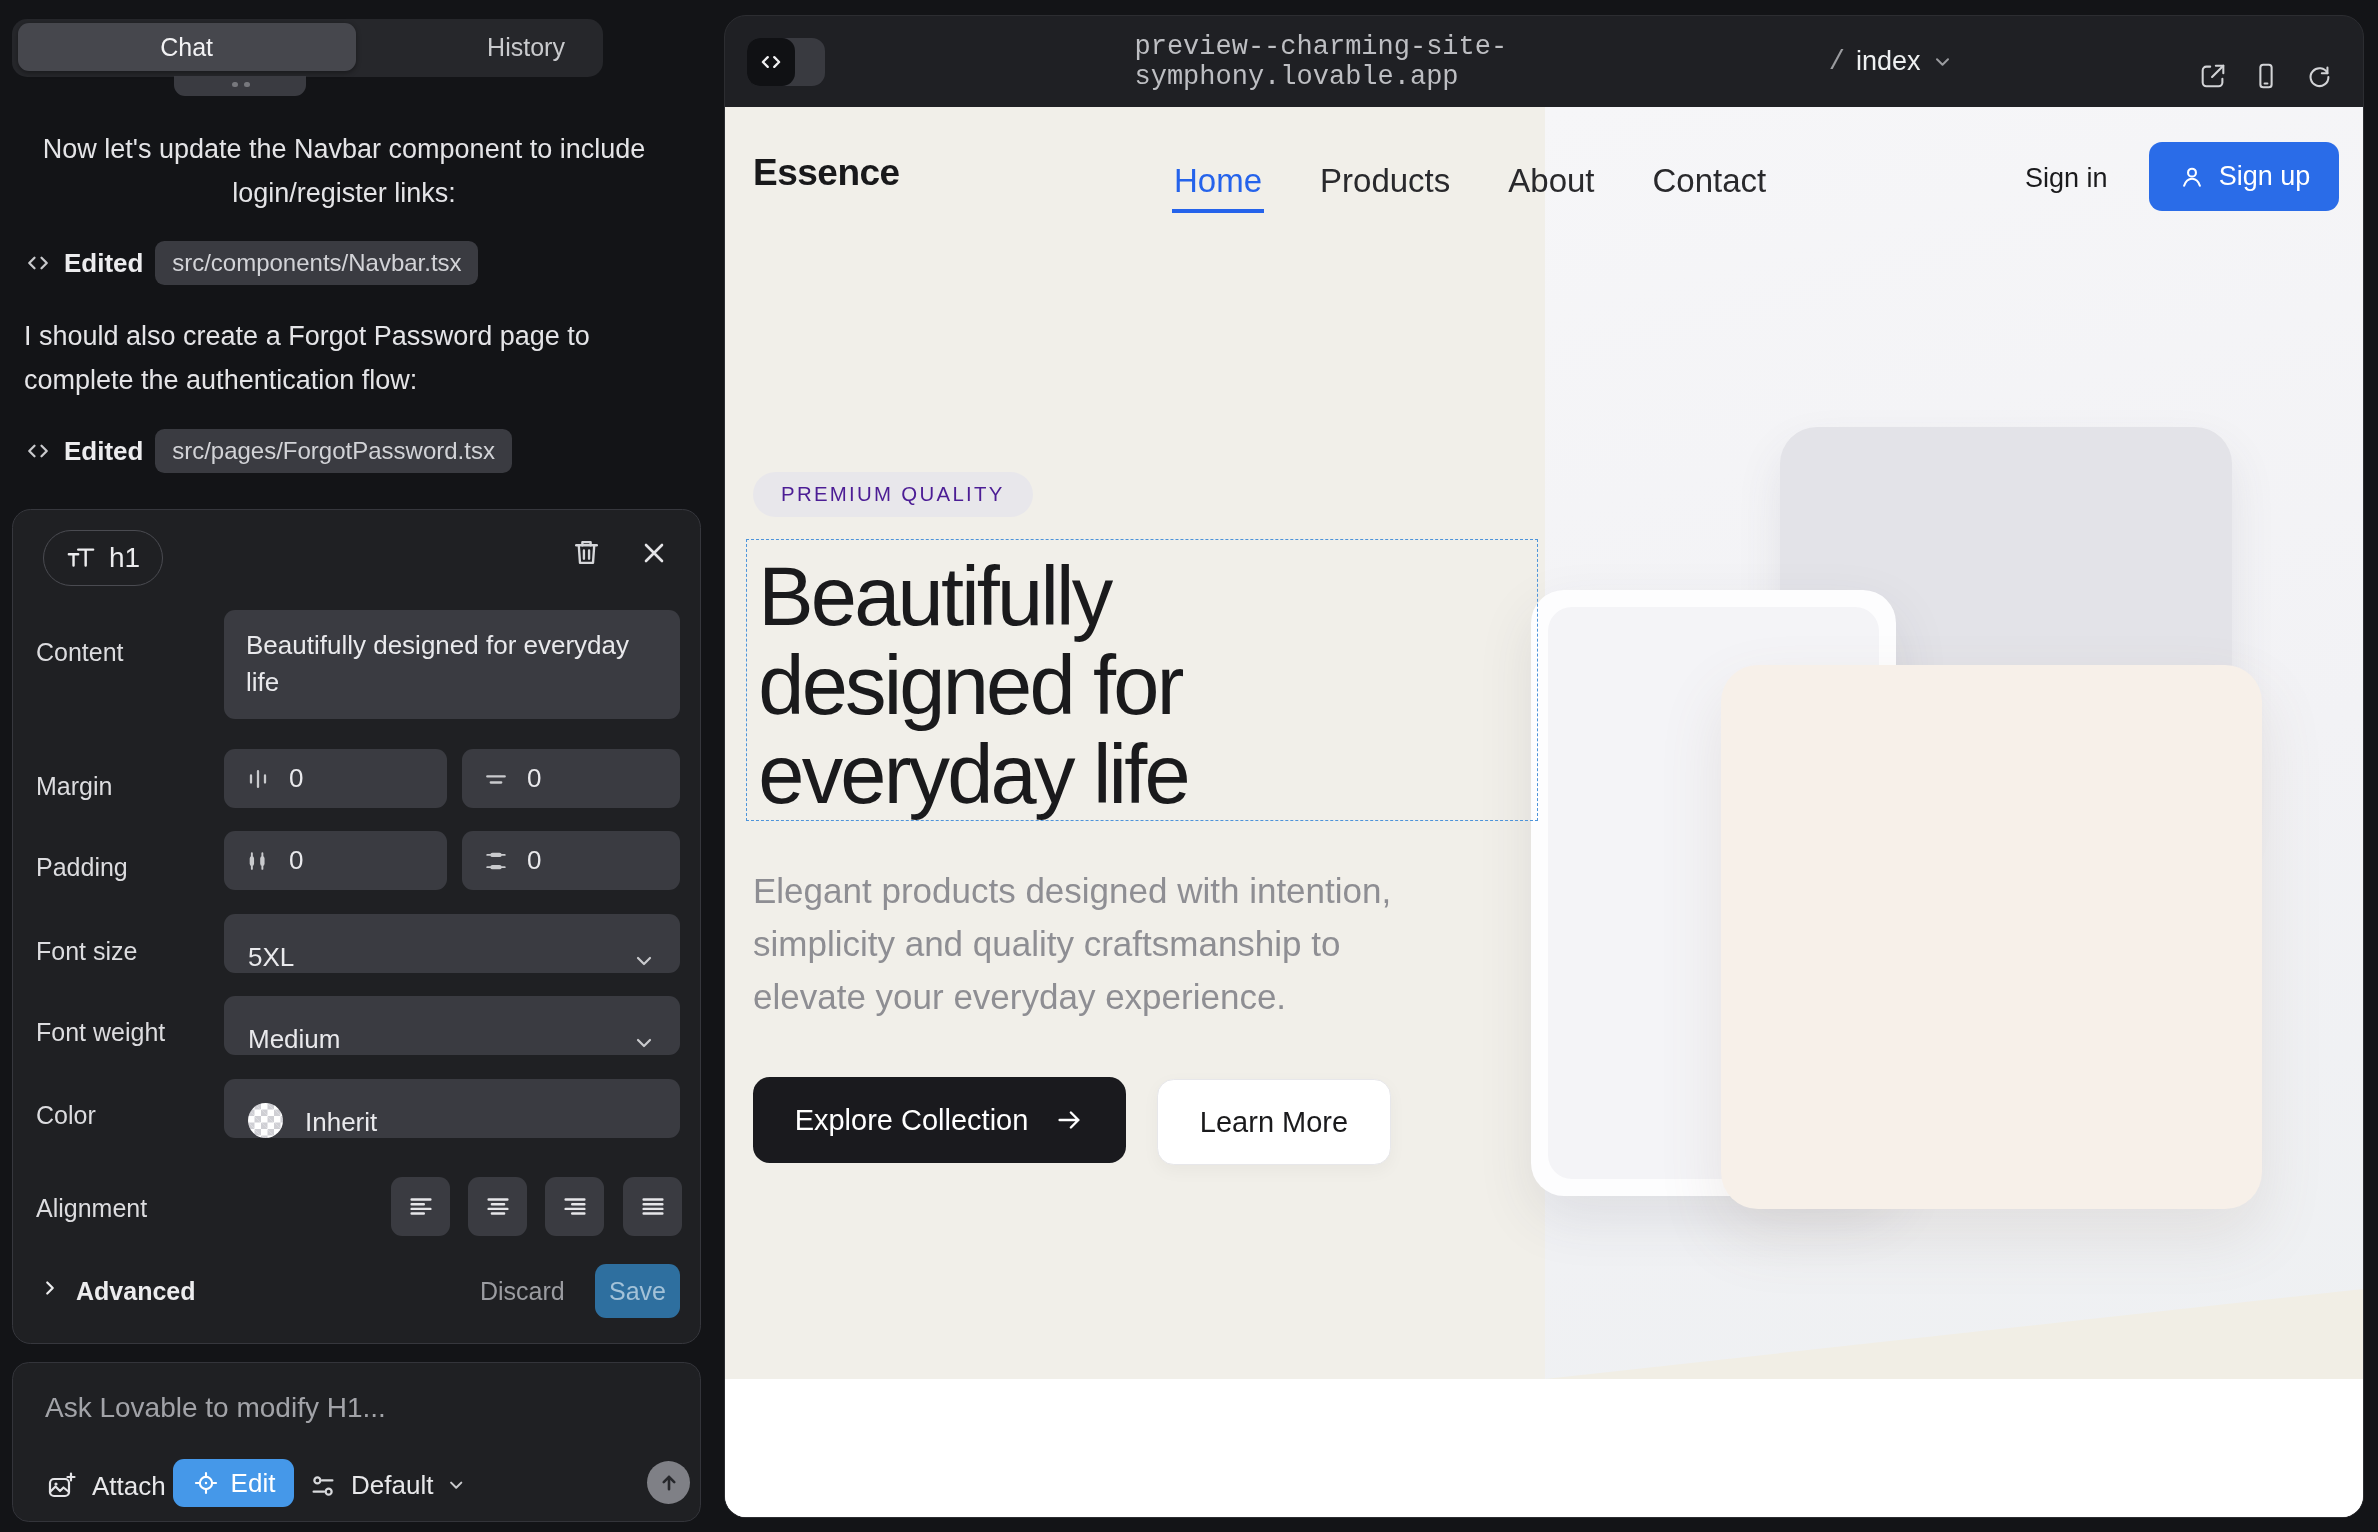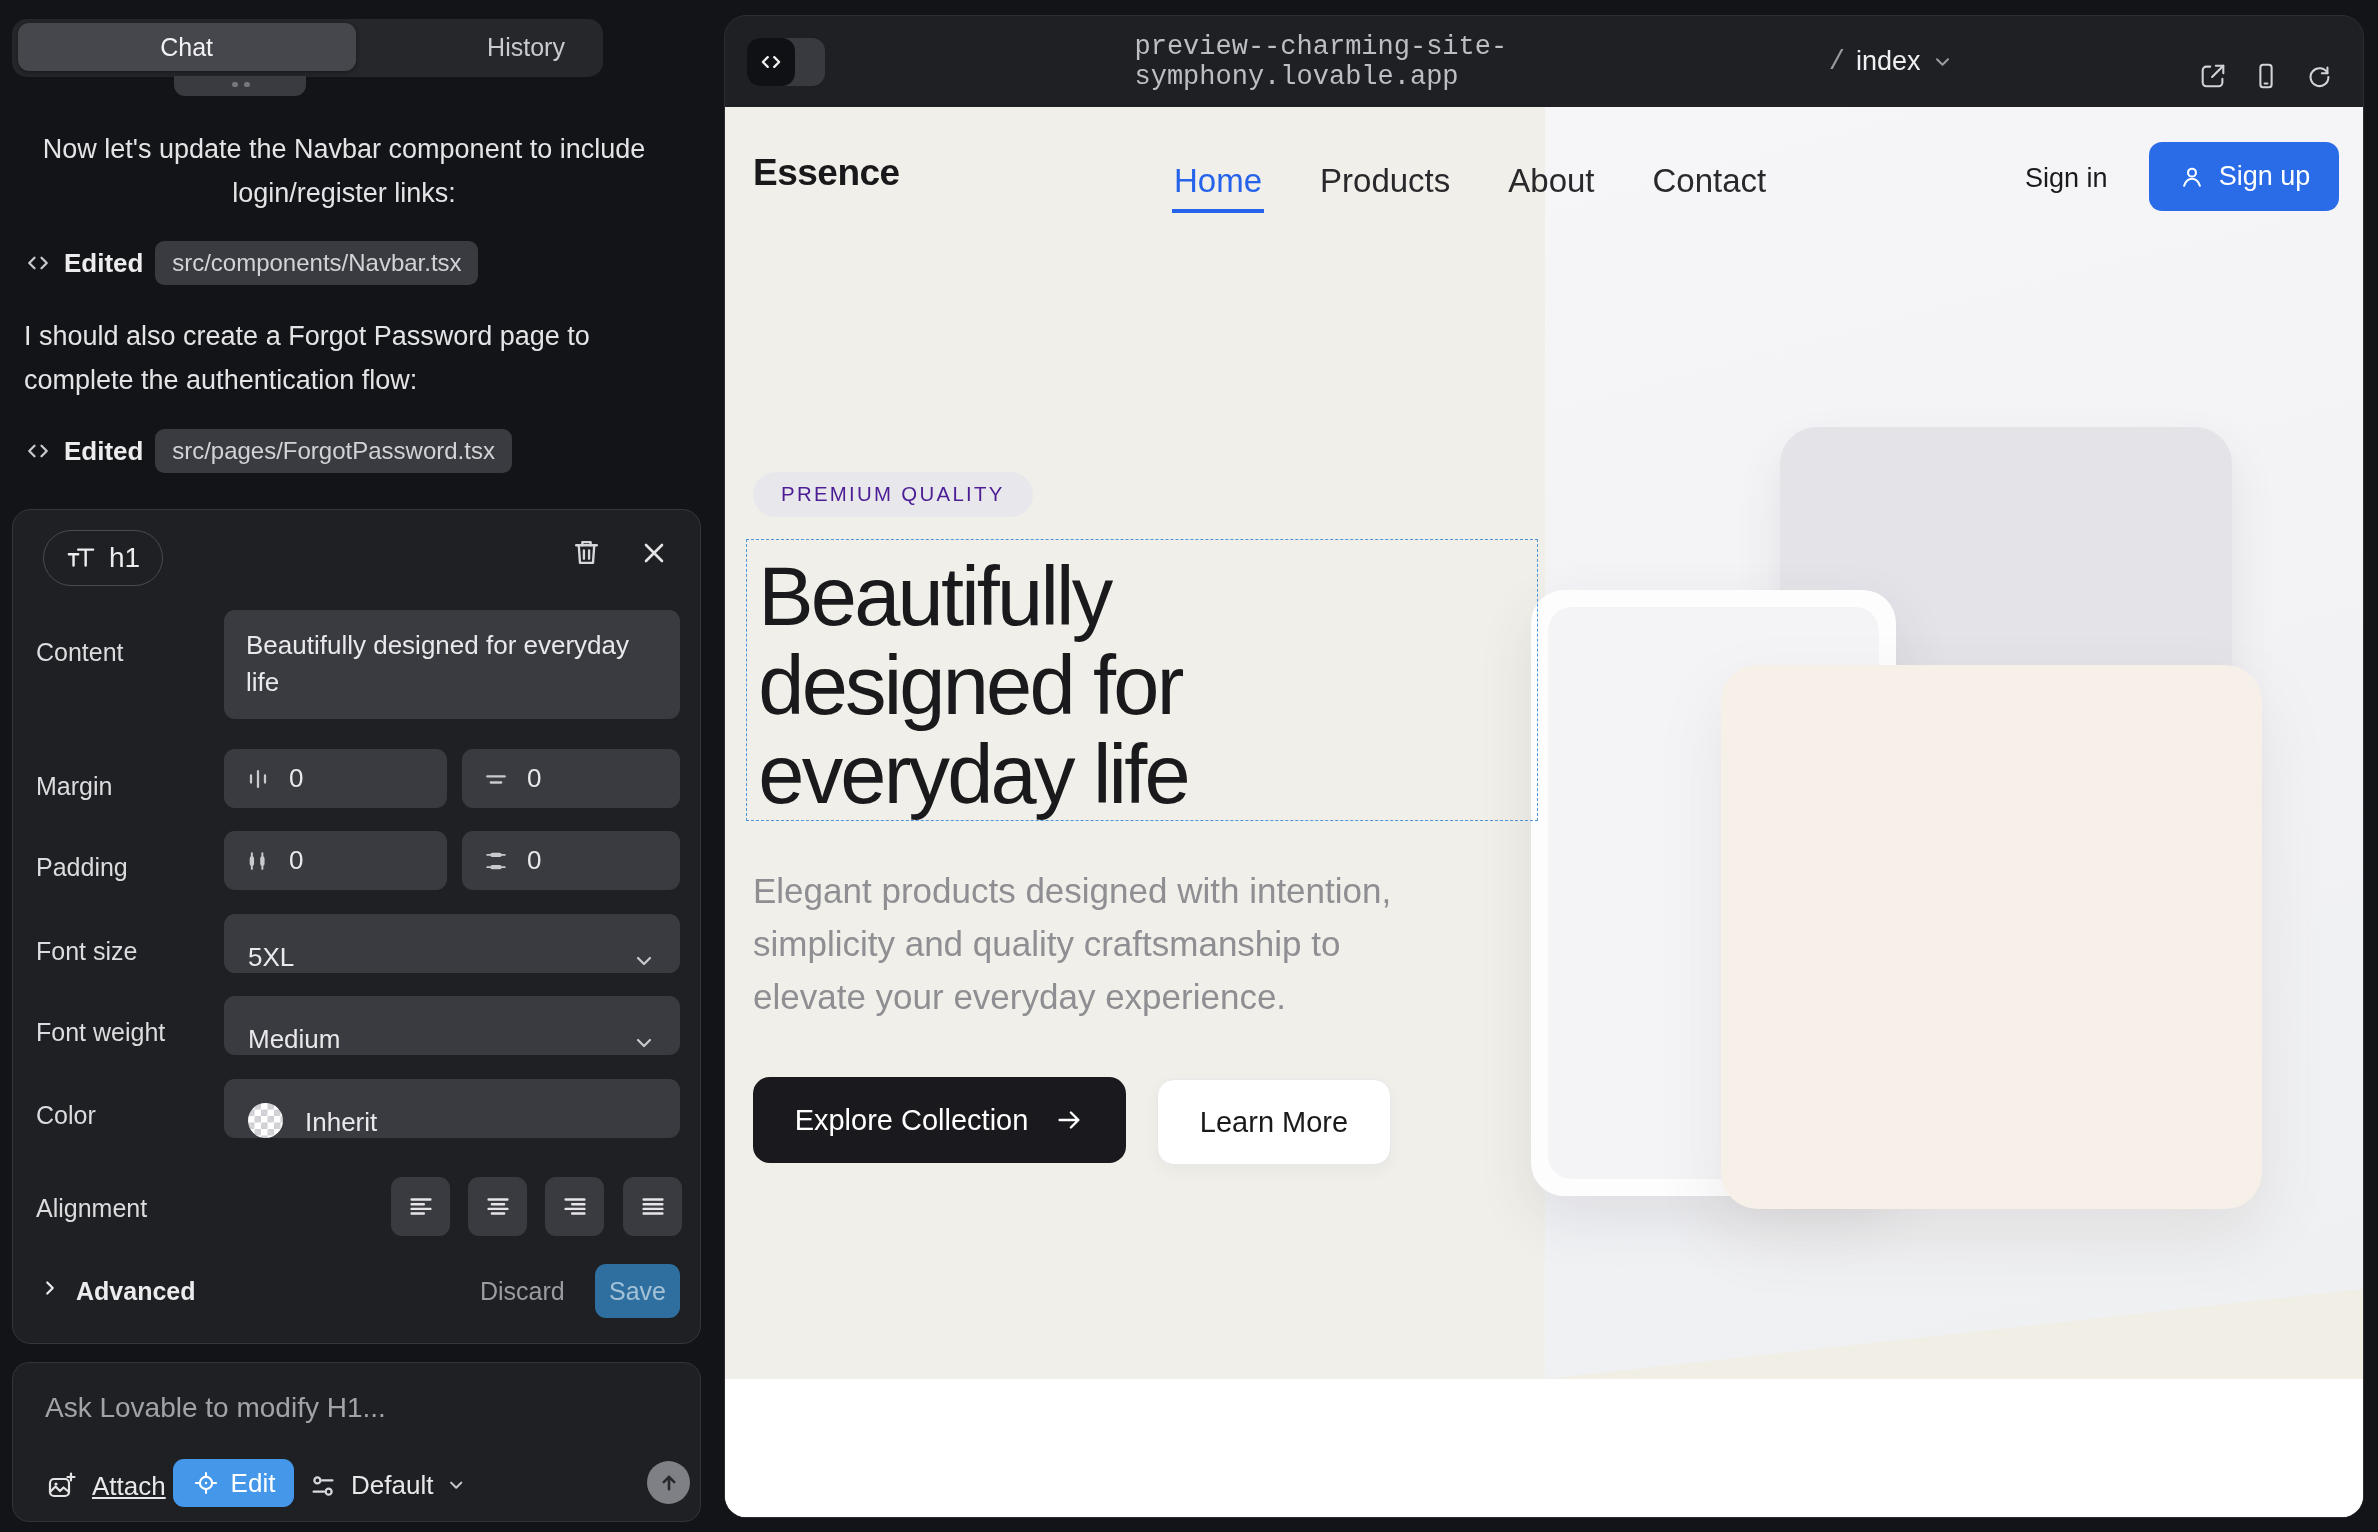--- a/index.html
+++ b/index.html
@@ -246,21 +246,21 @@
         </svg>
     </span>
     <span style="font-size:25px;font-weight:600;color:#ececee;">Advanced</span>
   </div>
   <div class="abs" style="left:467px;top:767px;font-size:25px;color:#9b9ca1;">Discard</div>
   <div class="abs save-btn" style="left:582px;top:754px;">Save</div>
 </div>
 
 <div class="abs composer">
   <input type="text" placeholder="Ask Lovable to modify H1..." style="">
-  <div class="abs" style="left:32px;top:107px;display:flex;align-items:center;gap:15px;color:#e8e8ea;text-decoration:underline;">
+  <div class="abs" style="left:32px;top:107px;display:flex;align-items:center;gap:15px;color:#e8e8ea;">
     <span class="ico" style="color:#e4e4e7;">
       <svg width="32" height="32" viewBox="0 0 32 32" fill="none" stroke="currentColor" stroke-width="2.2" stroke-linecap="round" stroke-linejoin="round">
           <rect x="5" y="9" width="19" height="17" rx="4"></rect>
           <path d="M5 22l5.5-5.5 4.5 4.5 3.5-3.5L24 22"></path>
           <circle cx="11" cy="14" r="1.6" fill="currentColor" stroke="none"></circle>
           <path d="M26 3.5v7M22.5 7h7"></path>
         </svg>
     </span>
     <span style="font-size:26px;">Attach</span>
   </div>

